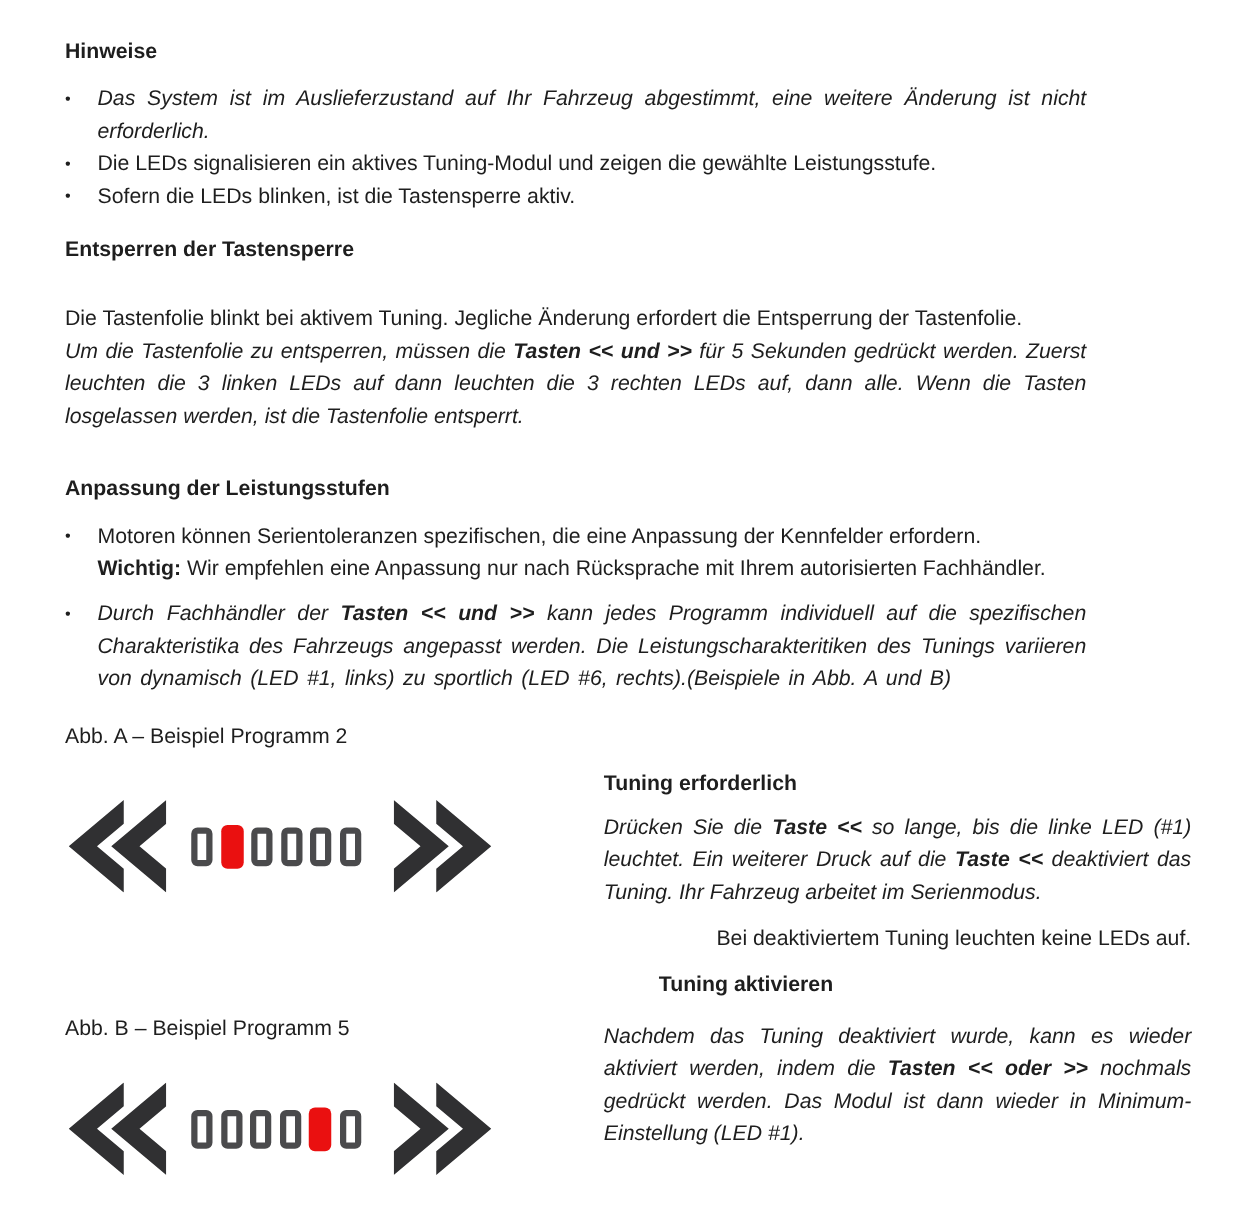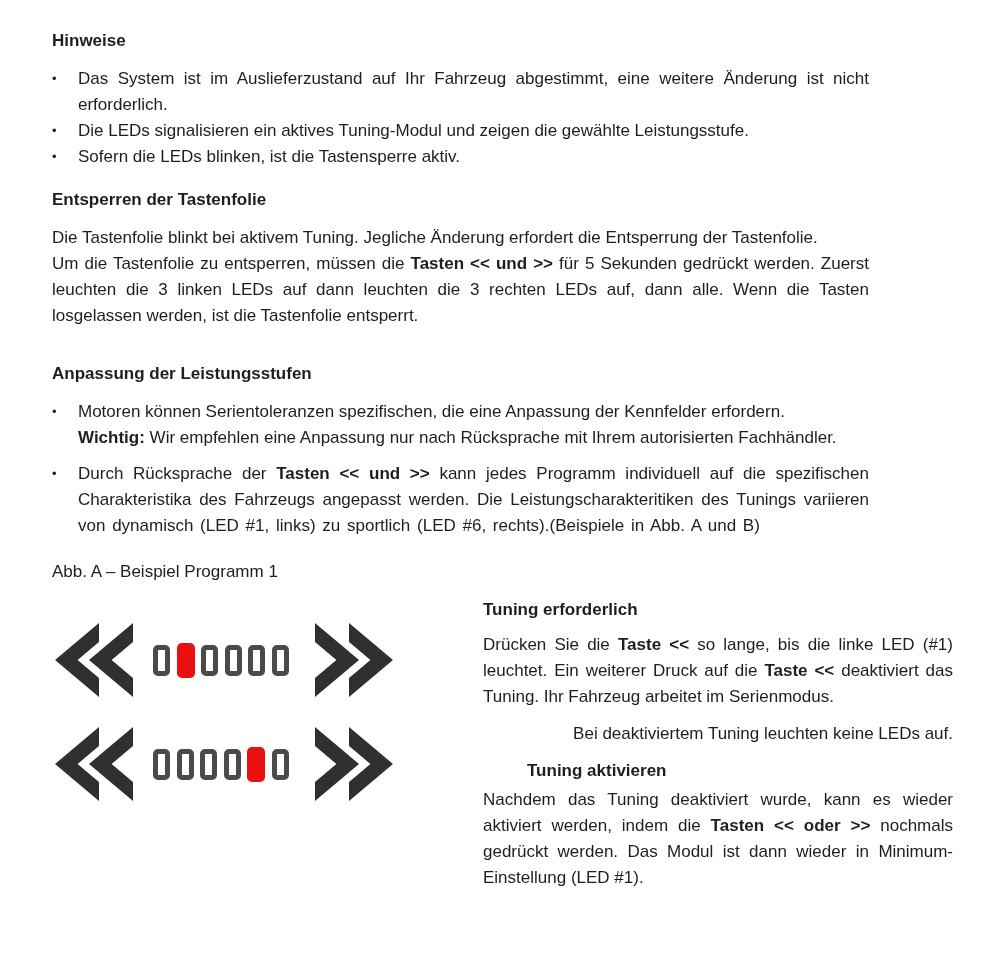--- a/index.html
+++ b/index.html
@@ -11,48 +11,48 @@
   html,body{margin:0;padding:0;}
   body{
     width:1000px;height:975px;overflow:hidden;
     background:#ffffff;color:var(--text);
     font-family:"Liberation Sans",sans-serif;
     font-size:17px;line-height:26px;
   }
   .page{box-sizing:border-box;width:916px;padding:28px 47px 0 52px;}
   h2{font-size:17px;line-height:26px;font-weight:700;margin:0;color:var(--text);}
   p{margin:0;}
-  .just{text-align:justify;}
+  .just{text-align:justify;font-style:italic;}
   .ws{word-spacing:2px;}
   .b{font-weight:700;}
   .li{display:flex;}
   .marker{flex:none;width:26px;font-size:13px;line-height:26px;}
   .li-text{flex:1;}
   .mt-sec1{margin-top:17px;}
-  .p-after-head{margin-top:12px;}
+  .p-after-head{margin-top:29px;}
   .mt-sec2{margin-top:32px;}
   .blist{margin-top:12px;}
   .blist .li + .li{margin-top:0;}
   .blist2 .li + .li{margin-top:10px;}
   .bottom{display:grid;grid-template-columns:431px 470px;margin-top:20px;}
   .fig-label{margin:0;}
   .fig{display:flex;align-items:center;width:338px;height:74px;margin-left:3px;}
   .fig-a{margin-top:38px;}
   .label-b{margin-top:96px;}
   .fig-b{margin-top:30px;}
   .chev-svg{flex:none;display:block;}
   .chev{fill:var(--chev);}
   .led-row{display:flex;align-items:center;gap:6.5px;margin-left:20px;height:74px;}
   .led{box-sizing:border-box;width:17px;height:31px;border:5px solid var(--led-outline);border-radius:5px;background:#fff;}
   .led.on{width:18px;height:35px;border:none;background:var(--red);border-radius:5px;}
   .rcol{padding-top:38px;}
   .rcol .p1{margin-top:9px;}
   .rcol .p2{margin-top:11px;text-align:right;}
   .rcol .h2b{margin-top:11px;margin-left:44px;}
-  .rcol .p3{margin-top:3px;}
+  .rcol .p3{margin-top:15px;}
   .rcol .p4{margin-top:8px;}
 </style>
 </head>
 <body>
 
 <div class="page">
 
   <section>
     <h2>Hinweise</h2>
     <div class="blist">
@@ -65,63 +65,64 @@
           <div class="li-text"><span>Die LEDs signalisieren ein aktives Tuning-Modul und zeigen die gewählte Leistungsstufe.</span></div>
         </div>
         <div class="li">
           <span class="marker">•</span>
           <div class="li-text"><span>Sofern die LEDs blinken, ist die Tastensperre aktiv.</span></div>
         </div>
       </div>
   </section>
 
   <section class="mt-sec1">
-    <h2>Entsperren der Tastenfolie</h2>
+    <h2>Entsperren der Tastensperre</h2>
     <p class="p-after-head"><span>Die Tastenfolie blinkt bei aktivem Tuning. Jegliche Änderung erfordert die Entsperrung der Tastenfolie.</span></p>
     <p class="just"><span>Um die Tastenfolie zu entsperren, müssen die </span><span class="b">Tasten &lt;&lt; und &gt;&gt;</span><span> für 5 Sekunden gedrückt werden. Zuerst leuchten die 3 linken LEDs auf dann leuchten die 3 rechten LEDs auf, dann alle. Wenn die Tasten losgelassen werden, ist die Tastenfolie entsperrt.</span></p>
   </section>
 
   <section class="mt-sec2">
     <h2>Anpassung der Leistungsstufen</h2>
     <div class="blist blist2">
         <div class="li">
           <span class="marker">•</span>
           <div class="li-text"><span>Motoren können Serientoleranzen spezifischen, die eine Anpassung der Kennfelder erfordern.</span><br><span class="b">Wichtig:</span><span> Wir empfehlen eine Anpassung nur nach Rücksprache mit Ihrem autorisierten Fachhändler.</span></div>
         </div>
         <div class="li">
           <span class="marker">•</span>
-          <div class="li-text just ws"><span>Durch Rücksprache der </span><span class="b">Tasten &lt;&lt; und &gt;&gt;</span><span> kann jedes Programm individuell auf die spezifischen Charakteristika des Fahrzeugs angepasst werden. Die Leistungscharakteritiken des Tunings variieren von dynamisch (LED #1, links) zu sportlich (LED #6, rechts).(Beispiele in Abb. A und B)</span></div>
+          <div class="li-text just ws"><span>Durch Fachhändler der </span><span class="b">Tasten &lt;&lt; und &gt;&gt;</span><span> kann jedes Programm individuell auf die spezifischen Charakteristika des Fahrzeugs angepasst werden. Die Leistungscharakteritiken des Tunings variieren von dynamisch (LED #1, links) zu sportlich (LED #6, rechts).(Beispiele in Abb. A und B)</span></div>
         </div>
       </div>
   </section>
 
   <div class="bottom">
 
     <div>
-      <p class="fig-label">Abb. A – Beispiel Programm 1</p>
+      <p class="fig-label">Abb. A – Beispiel Programm 2</p>
 
       <div class="fig fig-a">
         <svg class="chev-svg" width="78" height="74" viewBox="0 0 78 74">
           <polygon class="chev" points="44,0 0,37 44,74 44,55 22.6,37 44,19"></polygon>
           <polygon class="chev" transform="translate(34,0)" points="44,0 0,37 44,74 44,55 22.6,37 44,19"></polygon>
         </svg>
         <div class="led-row">
             <div class="led"></div>
             <div class="led on"></div>
             <div class="led"></div>
             <div class="led"></div>
             <div class="led"></div>
             <div class="led"></div>
           </div>
         <svg class="chev-svg" style="margin-left:26px" width="78" height="74" viewBox="0 0 78 74">
           <polygon class="chev" points="0,0 44,37 0,74 0,55 21.4,37 0,19"></polygon>
           <polygon class="chev" transform="translate(34,0)" points="0,0 44,37 0,74 0,55 21.4,37 0,19"></polygon>
         </svg>
       </div>
 
+      <p class="fig-label label-b">Abb. B – Beispiel Programm 5</p>
 
       <div class="fig fig-b">
         <svg class="chev-svg" width="78" height="74" viewBox="0 0 78 74">
           <polygon class="chev" points="44,0 0,37 44,74 44,55 22.6,37 44,19"></polygon>
           <polygon class="chev" transform="translate(34,0)" points="44,0 0,37 44,74 44,55 22.6,37 44,19"></polygon>
         </svg>
         <div class="led-row">
             <div class="led"></div>
             <div class="led"></div>
             <div class="led"></div>

